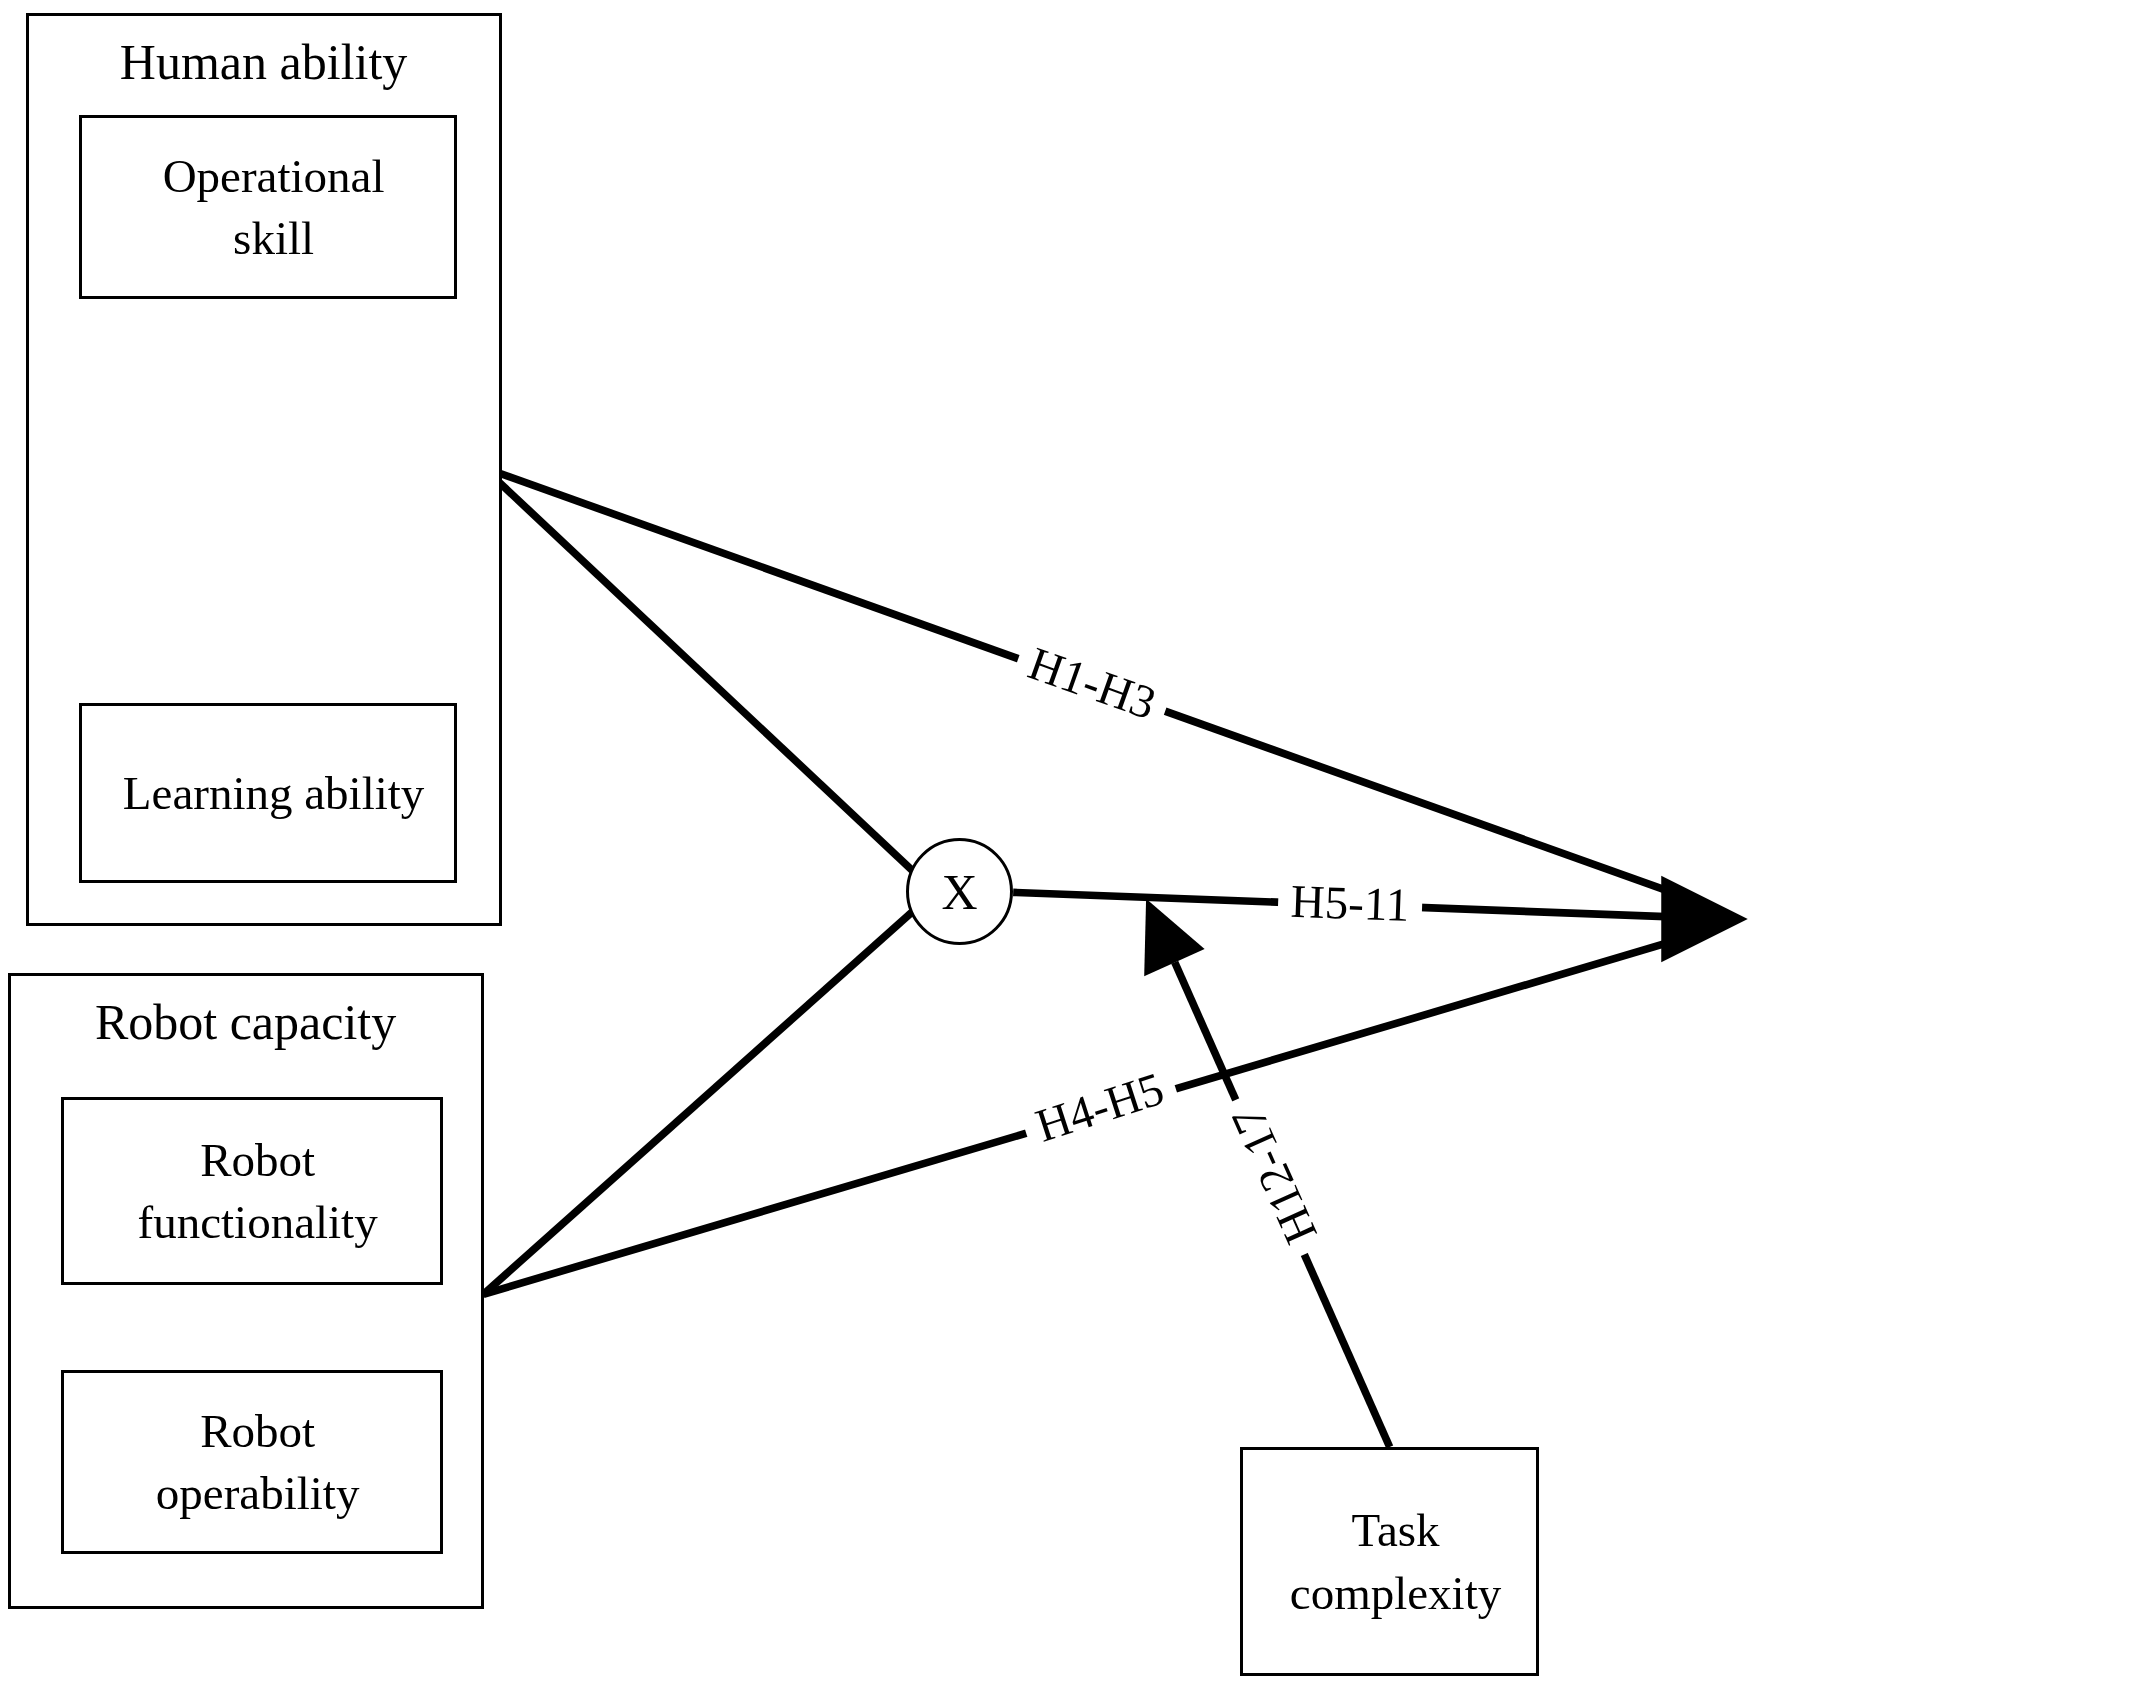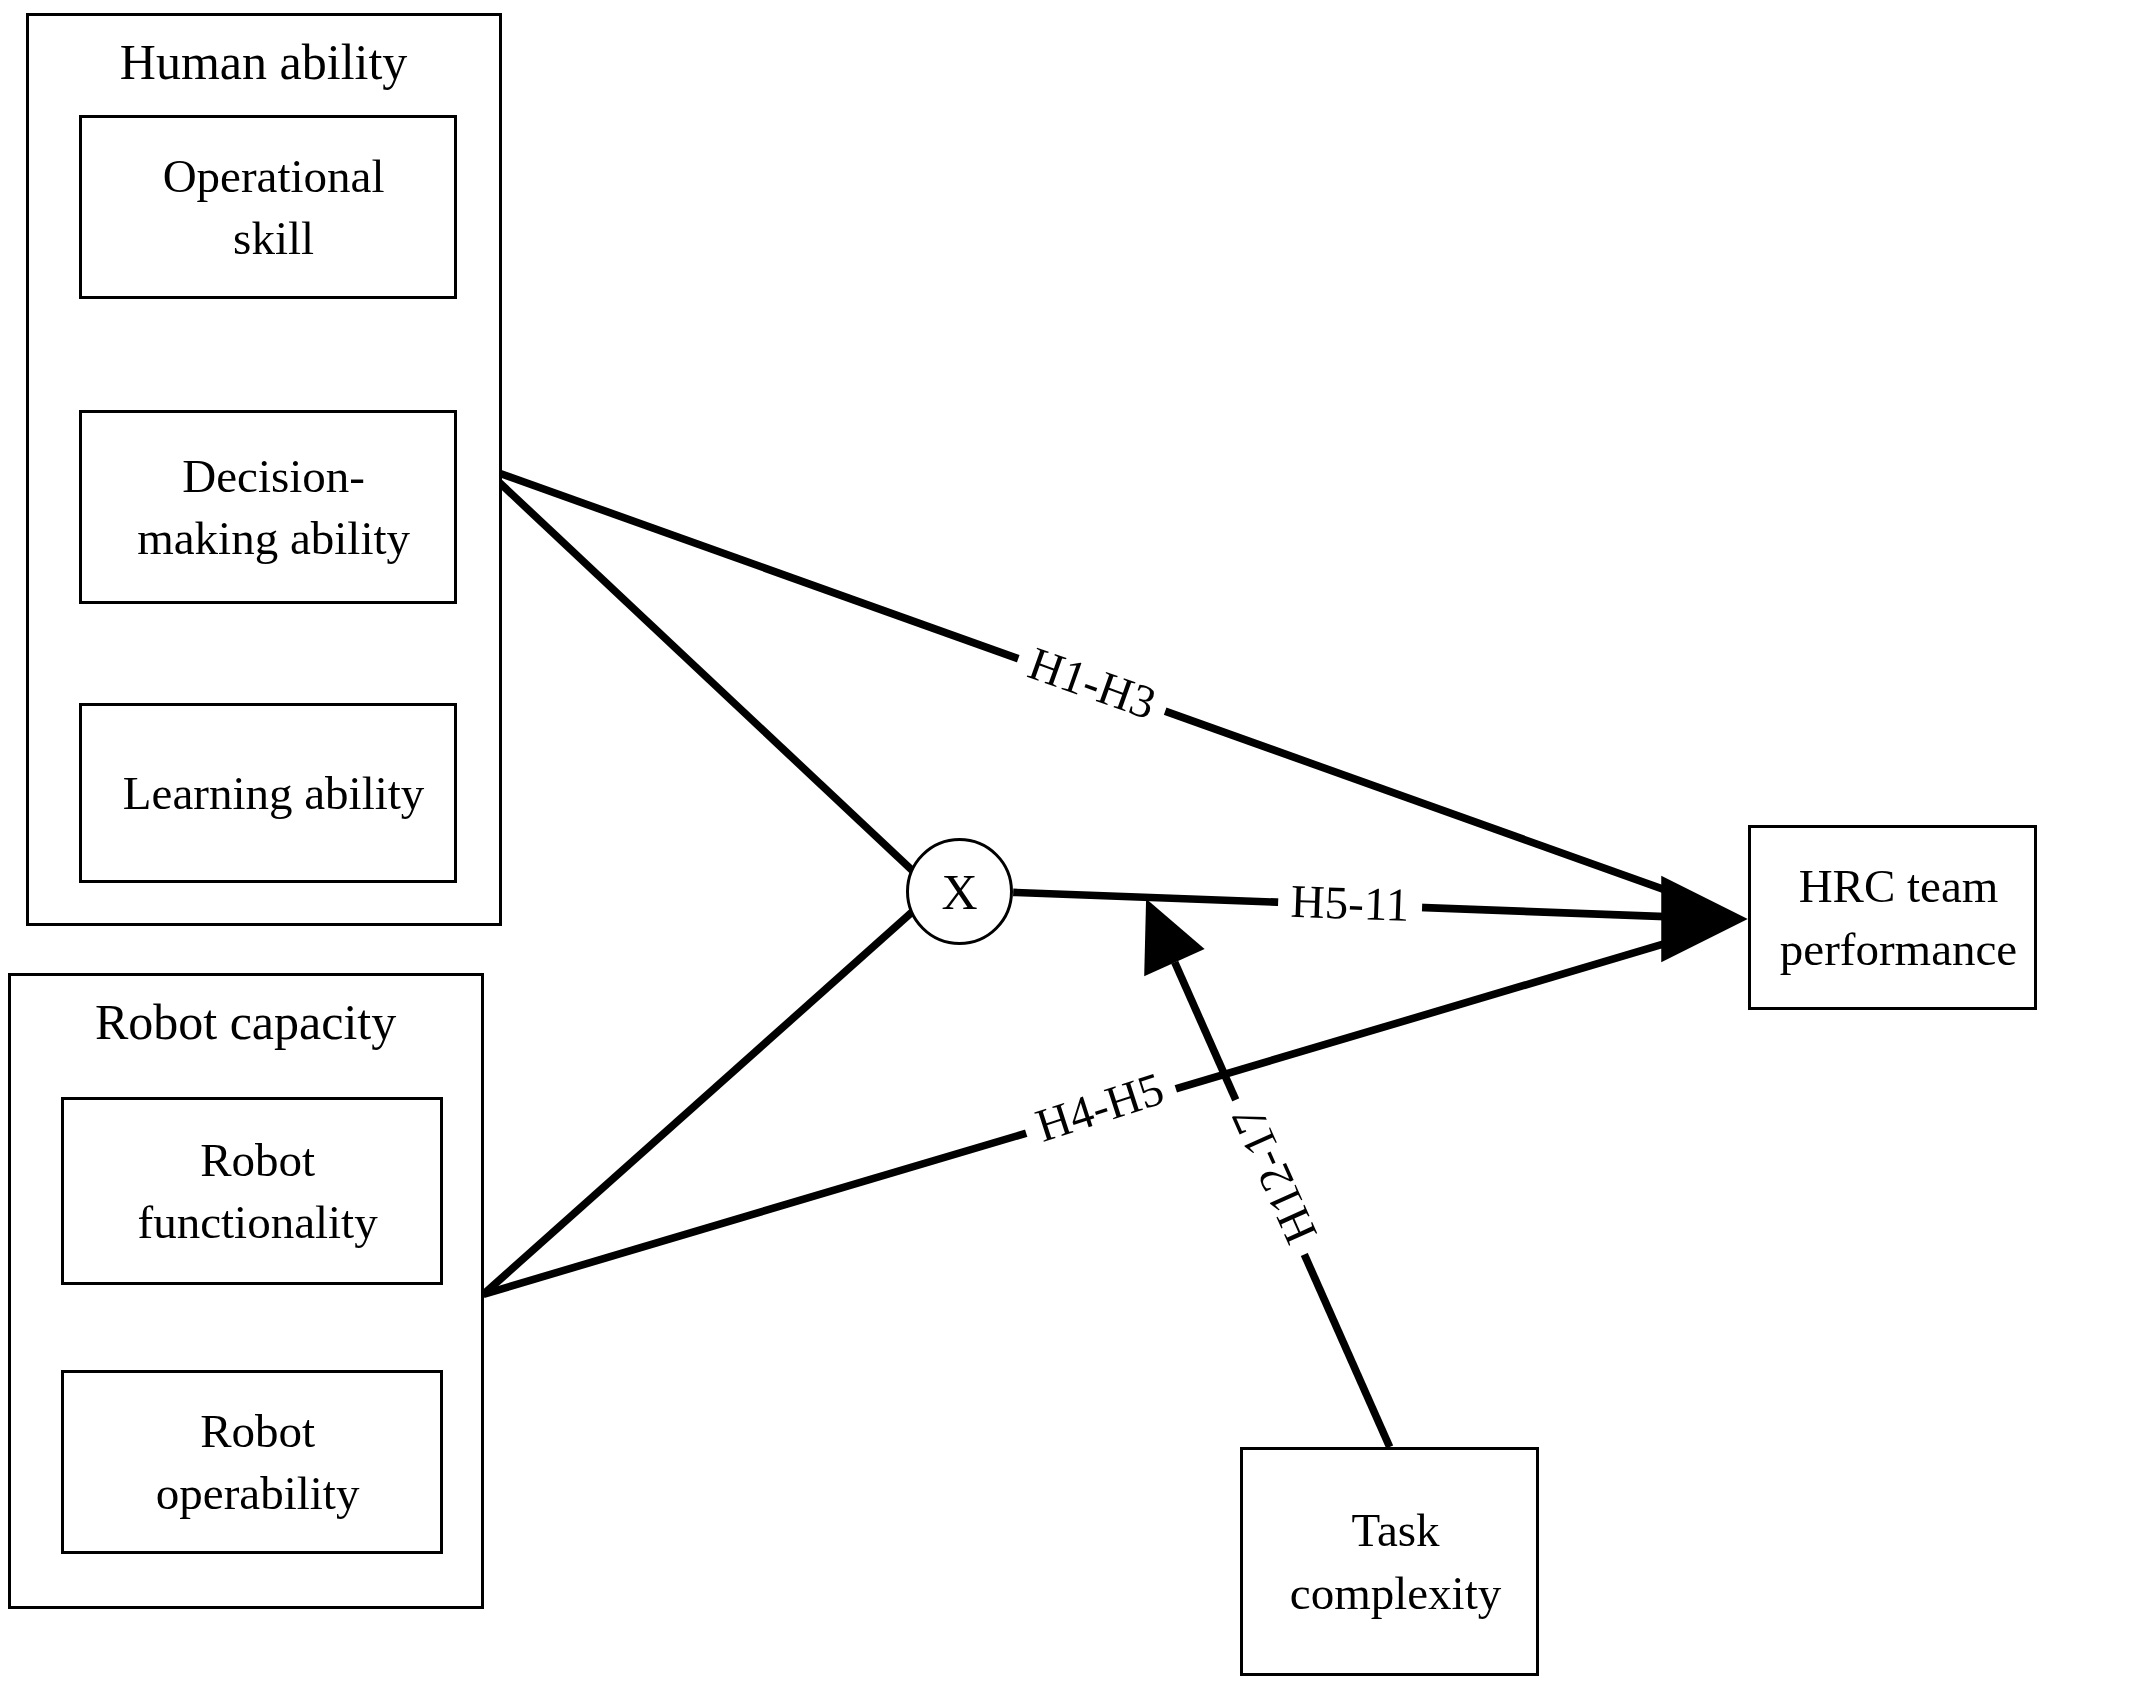--- a/index.html
+++ b/index.html
@@ -101,24 +101,20 @@
   <div class="plabel" style="left:1350px; top:904px; transform:translate(-50%,-50%) rotate(2deg);">H5-11</div>
   <div class="plabel" style="left:1100px; top:1108px; transform:translate(-50%,-50%) rotate(-18deg);">H4-H5</div>
   <div class="plabel" style="left:1275px; top:1175px; transform:translate(-50%,-50%) rotate(-114deg);">H12-17</div>
 
   <div class="box group-box" style="left:7.6px; top:12.7px; width:476px; height:913px;margin-left:18px;">
     <div class="group-title">Human ability</div>
     <div class="box label-box" style="left:50px; top:99px; width:378px; height:184px;">
       <div class="box-label">Operational
 skill</div>
     </div>
-    <div class="box label-box" style="left:50px; top:394px; width:378px; height:194px;">
-      <div class="box-label">Decision-
-making ability</div>
-    </div>
     <div class="box label-box" style="left:50px; top:687px; width:378px; height:180px;">
       <div class="box-label">Learning ability</div>
     </div>
   </div>
 
   <div class="box group-box" style="left:7.6px; top:973px; width:476px; height:636px;">
     <div class="group-title">Robot capacity</div>
     <div class="box label-box" style="left:50px; top:121px; width:382px; height:188px;">
       <div class="box-label">Robot
 functionality</div>
@@ -126,23 +122,19 @@
     <div class="box label-box" style="left:50px; top:394px; width:382px; height:184px;">
       <div class="box-label">Robot
 operability</div>
     </div>
   </div>
 
   <div class="circle-node" style="left:906px; top:838px;">
     <span class="x-sym">X</span>
   </div>
 
-  <div class="box label-box" style="left:1748px; top:825px; width:289px; height:185px;">
-    <div class="box-label">HRC team
-performance</div>
-  </div>
 
   <div class="box label-box" style="left:1240px; top:1447px; width:299px; height:229px;">
     <div class="box-label">Task complexity</div>
   </div>
 
 </div>
 
 
 </body></html>

